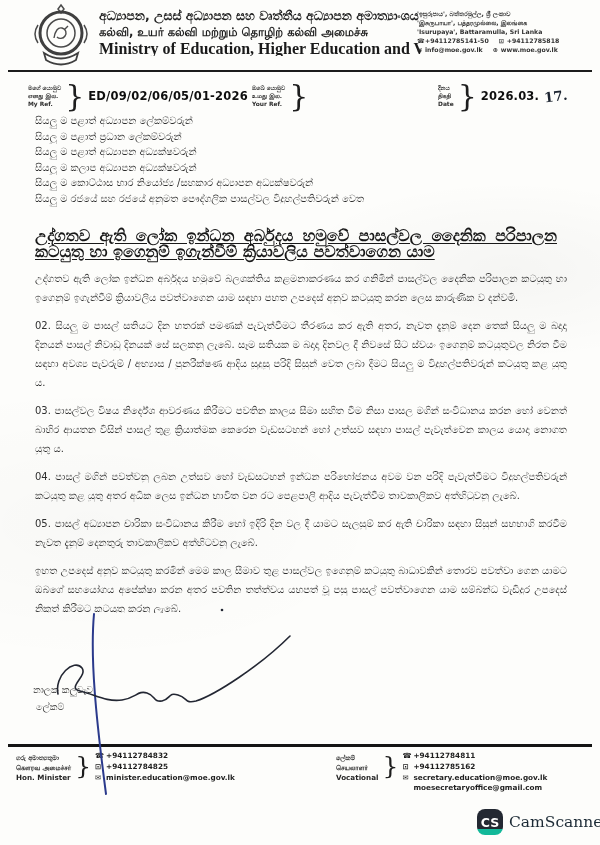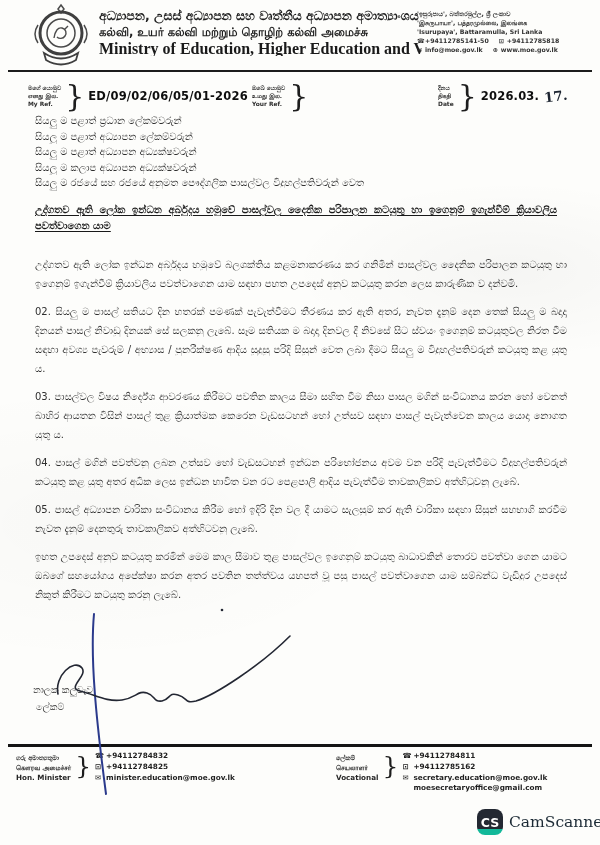--- a/index.html
+++ b/index.html
@@ -24,23 +24,23 @@
   
   .ref-group{position:absolute;top:78px;display:flex;align-items:center;}
   .g-myref{left:28px;} .g-yourref{left:252px;} .g-date{left:438px;}
   .ref-labels{font-size:5.9px;line-height:8px;font-weight:bold;color:#2b2b2b;}
   .brace{font-size:30px;font-weight:400;color:#1d1d1d;margin:0 4px;font-family:"DejaVu Serif",serif;}
   .ref-value{font-size:11.5px;font-weight:bold;color:#0e0e0e;letter-spacing:.2px;}
   .date-hand{font-size:13.5px;font-weight:bold;color:#1c2430;transform:rotate(-7deg);display:inline-block;margin-left:5px;font-family:"DejaVu Serif",serif;}
   
   .body-area{position:absolute;left:35px;top:113px;width:532px;height:500px;overflow:hidden;}
   .recipient{font-size:10px;line-height:15.6px;color:#2d2d2d;white-space:nowrap;overflow:hidden;}
-  .subject{margin-top:11px;font-size:10px;font-weight:bold;color:#191919;line-height:16.5px;text-decoration:underline;text-underline-offset:2px;width:522px;text-align:justify;}
+  .subject{margin-top:21px;font-size:16px;font-weight:bold;color:#191919;line-height:16.5px;text-decoration:underline;text-underline-offset:2px;width:522px;text-align:justify;}
   .para{margin-top:9px;font-size:10px;line-height:19px;text-align:justify;color:#2f2f2f;}
-  .para.first{margin-top:20px;}
+  .para.first{margin-top:8px;}
   
   .sig-svg{position:absolute;left:30px;top:598px;z-index:3;}
   .sig-name{position:absolute;left:33px;top:684px;font-size:9.5px;color:#2e2e2e;z-index:2;}
   .sig-title{position:absolute;left:36px;top:701px;font-size:9.5px;color:#2e2e2e;z-index:2;}
   
   .rule-bottom{position:absolute;left:8px;top:744px;width:584px;height:2.5px;background:#141414;}
   .footer-block{position:absolute;top:751px;display:flex;align-items:flex-start;justify-content:flex-end;}
   .fb-minister{left:16px;} .fb-secretary{left:336px;}
   .f-labels{font-size:6.4px;line-height:9.5px;font-weight:bold;color:#272727;padding-top:3px;}
   .f-labels .en{font-size:7.2px;}
@@ -117,24 +117,25 @@
       <div>திகதி</div>
       <div>Date</div>
     </div>
     <span class="brace">}</span>
     <span class="ref-value">2026.03.</span>
     <span class="date-hand">17.</span>
   </div>
 
   <div class="body-area">
     <div>
+      <div class="recipient">සියලු ම පළාත් අධ්‍යාපන ලේකම්වරුන්</div>
       <div class="recipient">සියලු ම පළාත් ප්‍රධාන ලේකම්වරුන්</div>
-      <div class="recipient">සියලු ම පළාත් අධ්‍යාපන ලේකම්වරුන්</div>
       <div class="recipient">සියලු ම පළාත් අධ්‍යාපන අධ්‍යක්ෂවරුන්</div>
       <div class="recipient">සියලු ම කලාප අධ්‍යාපන අධ්‍යක්ෂවරුන්</div>
+      <div class="recipient">සියලු ම කොට්ඨාස භාර නියෝජ්‍ය /සහකාර අධ්‍යාපන අධ්‍යක්ෂවරුන්</div>
       <div class="recipient">සියලු ම රජයේ සහ රජයේ අනුමත පෞද්ගලික පාසල්වල විදුහල්පතිවරුන් වෙත</div>
     </div>
 
     <div class="subject">උද්ගතව ඇති ලෝක ඉන්ධන අර්බුදය හමුවේ පාසල්වල දෛනික පරිපාලන කටයුතු හා ඉගෙනුම් ඉගැන්වීම් ක්‍රියාවලිය පවත්වාගෙන යාම</div>
 
     <div class="para first">උද්ගතව ඇති ලෝක ඉන්ධන අර්බුදය හමුවේ බලශක්තිය කළමනාකරණය කර ගනිමින් පාසල්වල දෛනික පරිපාලන කටයුතු හා ඉගෙනුම් ඉගැන්වීම් ක්‍රියාවලිය පවත්වාගෙන යාම සඳහා පහත උපදෙස් අනුව කටයුතු කරන ලෙස කාරුණික ව දන්වමි.</div>
     <div class="para">02. සියලු ම පාසල් සතියට දින හතරක් පමණක් පැවැත්වීමට තීරණය කර ඇති අතර, නැවත දැනුම් දෙන තෙක් සියලු ම බදාදා දිනයන් පාසල් නිවාඩු දිනයක් සේ සලකනු ලැබේ. සෑම සතියක ම බදාදා දිනවල දී නිවසේ සිට ස්වයං ඉගෙනුම් කටයුතුවල නිරත වීම සඳහා අවශ්‍ය පැවරුම් / අභ්‍යාස / පුනරීක්ෂණ ආදිය සුදුසු පරිදි සිසුන් වෙත ලබා දීමට සියලු ම විදුහල්පතිවරුන් කටයුතු කළ යුතු ය.</div>
     <div class="para">03. පාසල්වල විෂය නිර්දේශ ආවරණය කිරීමට පවතින කාලය සීමා සහිත වීම නිසා පාසල මගින් සංවිධානය කරන හෝ වෙනත් බාහිර ආයතන විසින් පාසල් තුළ ක්‍රියාත්මක කෙරෙන වැඩසටහන් හෝ උත්සව සඳහා පාසල් පැවැත්වෙන කාලය යොදා නොගත යුතු ය.</div>
     <div class="para">04. පාසල් මගින් පවත්වනු ලබන උත්සව හෝ වැඩසටහන් ඉන්ධන පරිභෝජනය අවම වන පරිදි පැවැත්වීමට විදුහල්පතිවරුන් කටයුතු කළ යුතු අතර අධික ලෙස ඉන්ධන භාවිත වන රට පෙළපාලි ආදිය පැවැත්වීම තාවකාලිකව අත්හිටුවනු ලැබේ.</div>
     <div class="para">05. පාසල් අධ්‍යාපන චාරිකා සංවිධානය කිරීම හෝ ඉදිරි දින වල දී යාමට සැලසුම් කර ඇති චාරිකා සඳහා සිසුන් සහභාගි කරවීම නැවත දැනුම් දෙනතුරු තාවකාලිකව අත්හිටවනු ලැබේ.</div>

